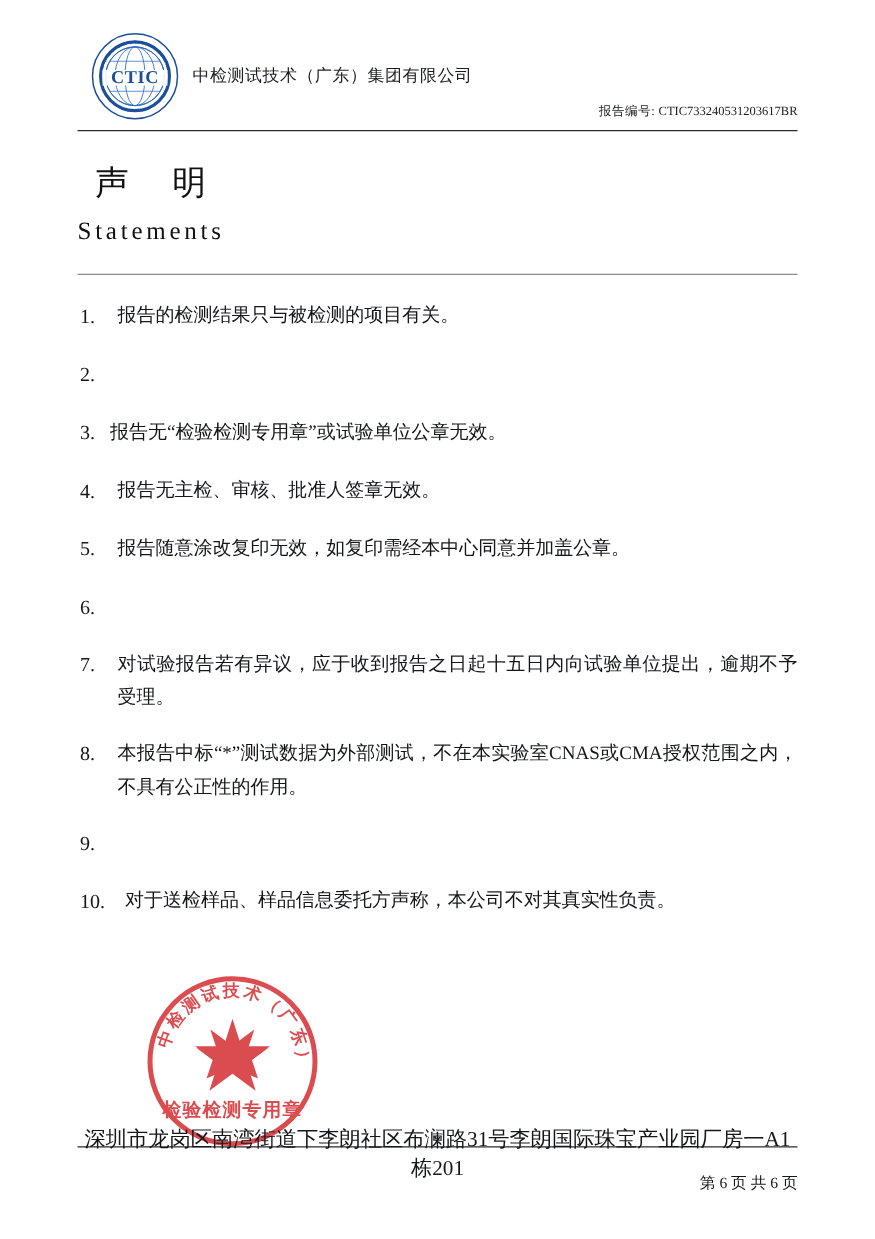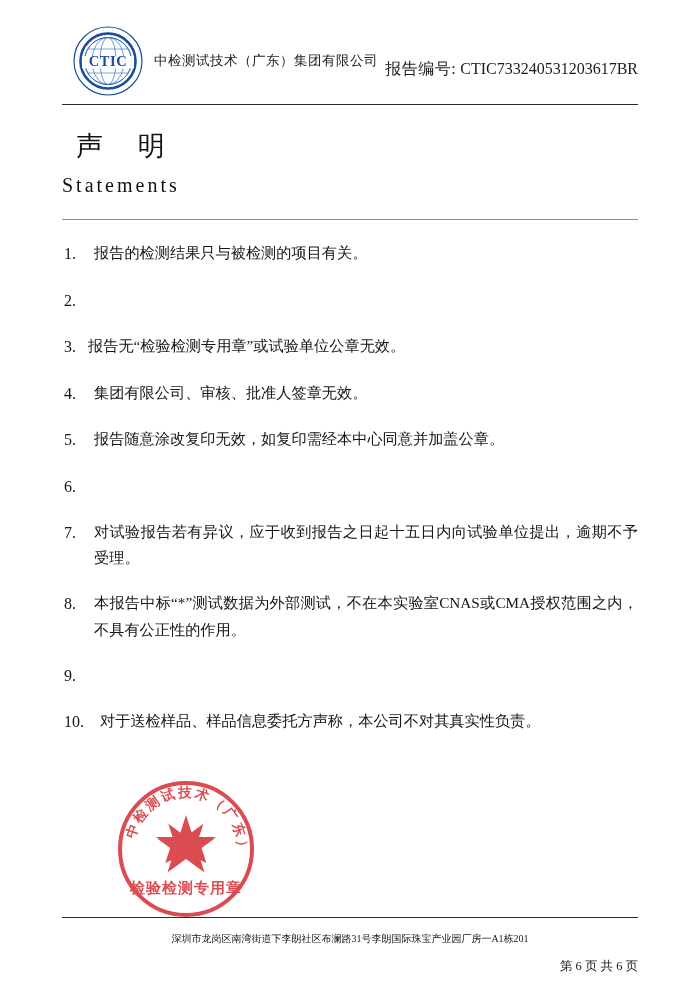--- a/index.html
+++ b/index.html
@@ -42,22 +42,22 @@
   .company-name {
     font-size: 13.5px;
     color: #1b1c20;
     margin-left: 10px;
     letter-spacing: 0.5px;
     white-space: nowrap;
   }
   .report-no {
     position: absolute;
     right: 0;
-    bottom: 20px;
-    font-size: 16px;
+    bottom: 4px;
+    font-size: 10px;
     color: #1b1c20;
     white-space: nowrap;
   }
   .report-no .label { letter-spacing: 0.5px; }
   .header-rule {
     position: absolute;
     left: 62px;
     right: 62px;
     top: 104px;
     border-top: 1.6px solid #2b2b2b;
@@ -130,27 +130,27 @@
     right: 62px;
     bottom: 73px;
     border-top: 1.4px solid #2b2b2b;
   }
   .footer-addr {
     position: absolute;
     left: 62px;
     right: 62px;
     bottom: 45px;
     text-align: center;
-    font-size: 10px;
+    font-size: 17px;
     color: #15161a;
   }
   .footer-page {
     position: absolute;
     right: 62px;
-    bottom: 16px;
+    bottom: 36px;
     font-size: 12.5px;
     color: #15161a;
   }
 </style>
 </head>
 <body>
 
 <div class="page">
 
   <div class="header">
@@ -197,21 +197,21 @@
     </div>
     <div class="stmt">
       <div class="num">2.</div>
     </div>
     <div class="stmt tight">
       <div class="num">3.</div>
       <div class="txt">报告无“检验检测专用章”或试验单位公章无效。</div>
     </div>
     <div class="stmt">
       <div class="num">4.</div>
-      <div class="txt">集团有限公司、审核、批准人签章无效。</div>
+      <div class="txt">报告无主检、审核、批准人签章无效。</div>
     </div>
     <div class="stmt">
       <div class="num">5.</div>
       <div class="txt">报告随意涂改复印无效，如复印需经本中心同意并加盖公章。</div>
     </div>
     <div class="stmt">
       <div class="num">6.</div>
     </div>
     <div class="stmt">
       <div class="num">7.</div>

